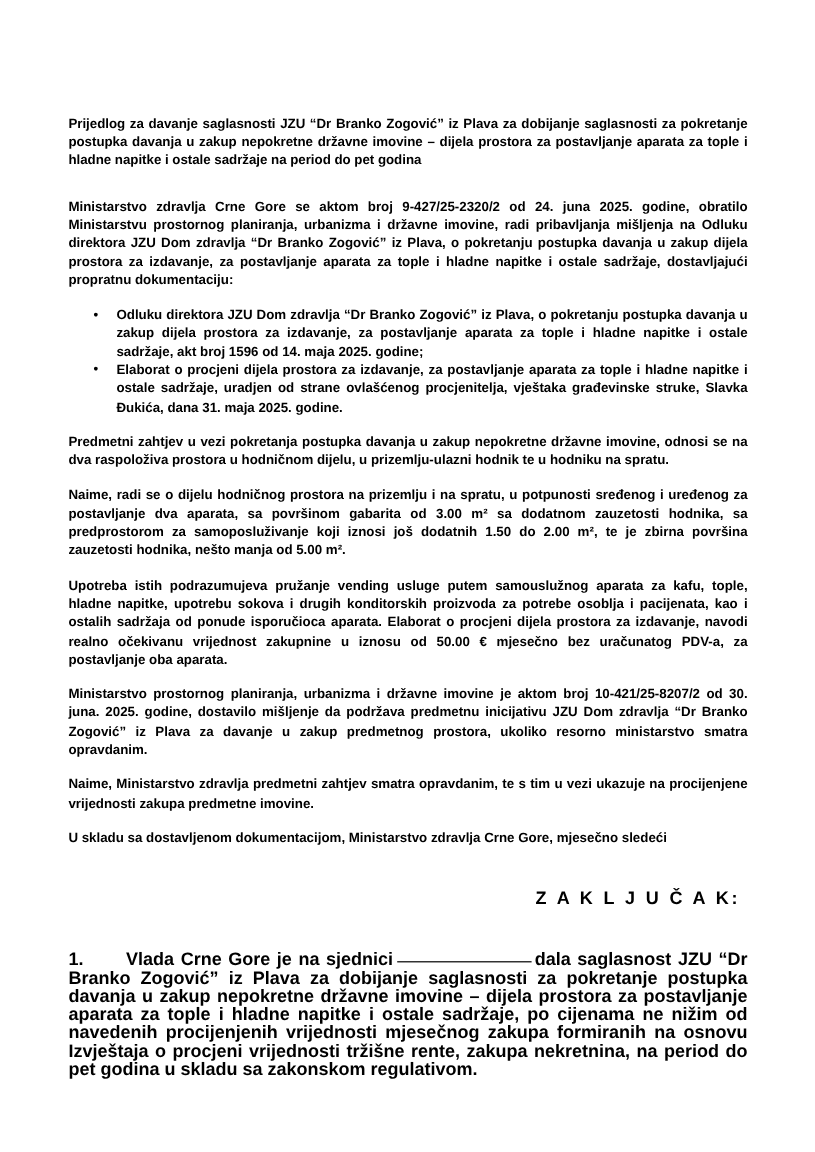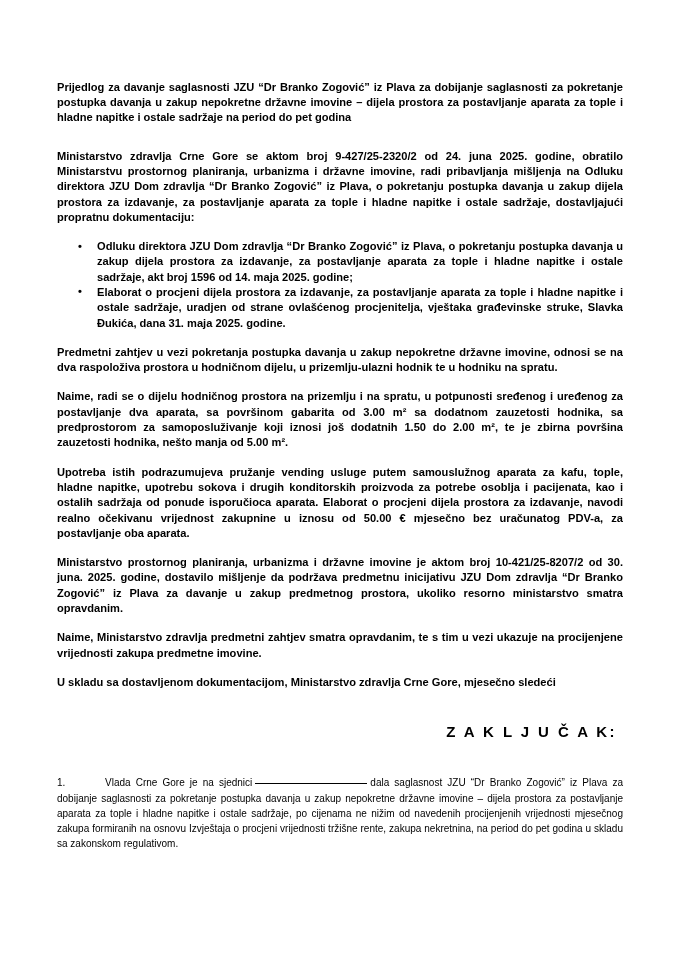--- a/index.html
+++ b/index.html
@@ -19,21 +19,21 @@
     position: relative;
     width: 679px;
     height: 960px;
     background: #ffffff;
     box-sizing: border-box;
     overflow: hidden;
   }
   .content {
     position: absolute;
     left: 57px;
-    top: 80px;
+    top: 97px;
     width: 566px;
   }
   .doc-title {
     font-size: 11.1px;
     font-weight: bold;
     line-height: 15.2px;
     text-align: justify;
     text-align-last: left;
     margin: 0 0 23px 0;
     letter-spacing: -0.02px;
@@ -74,25 +74,26 @@
   }
   .section-heading {
     font-size: 15px;
     font-weight: bold;
     letter-spacing: 2.4px;
     text-align: right;
     margin: 33px 0 0 0;
     padding-right: 6px;
   }
   .numbered-item {
-    font-size: 10px;
+    font-size: 15px;
     line-height: 15.3px;
     text-align: justify;
     text-align-last: left;
     margin: 35px 0 0 0;
+    font-weight: bold;
   }
   .num-label {
     display: inline-block;
     width: 48px;
   }
   .blank-line {
     display: inline-block;
     width: 112px;
     border-bottom: 1px solid #000;
     vertical-align: 2px;

